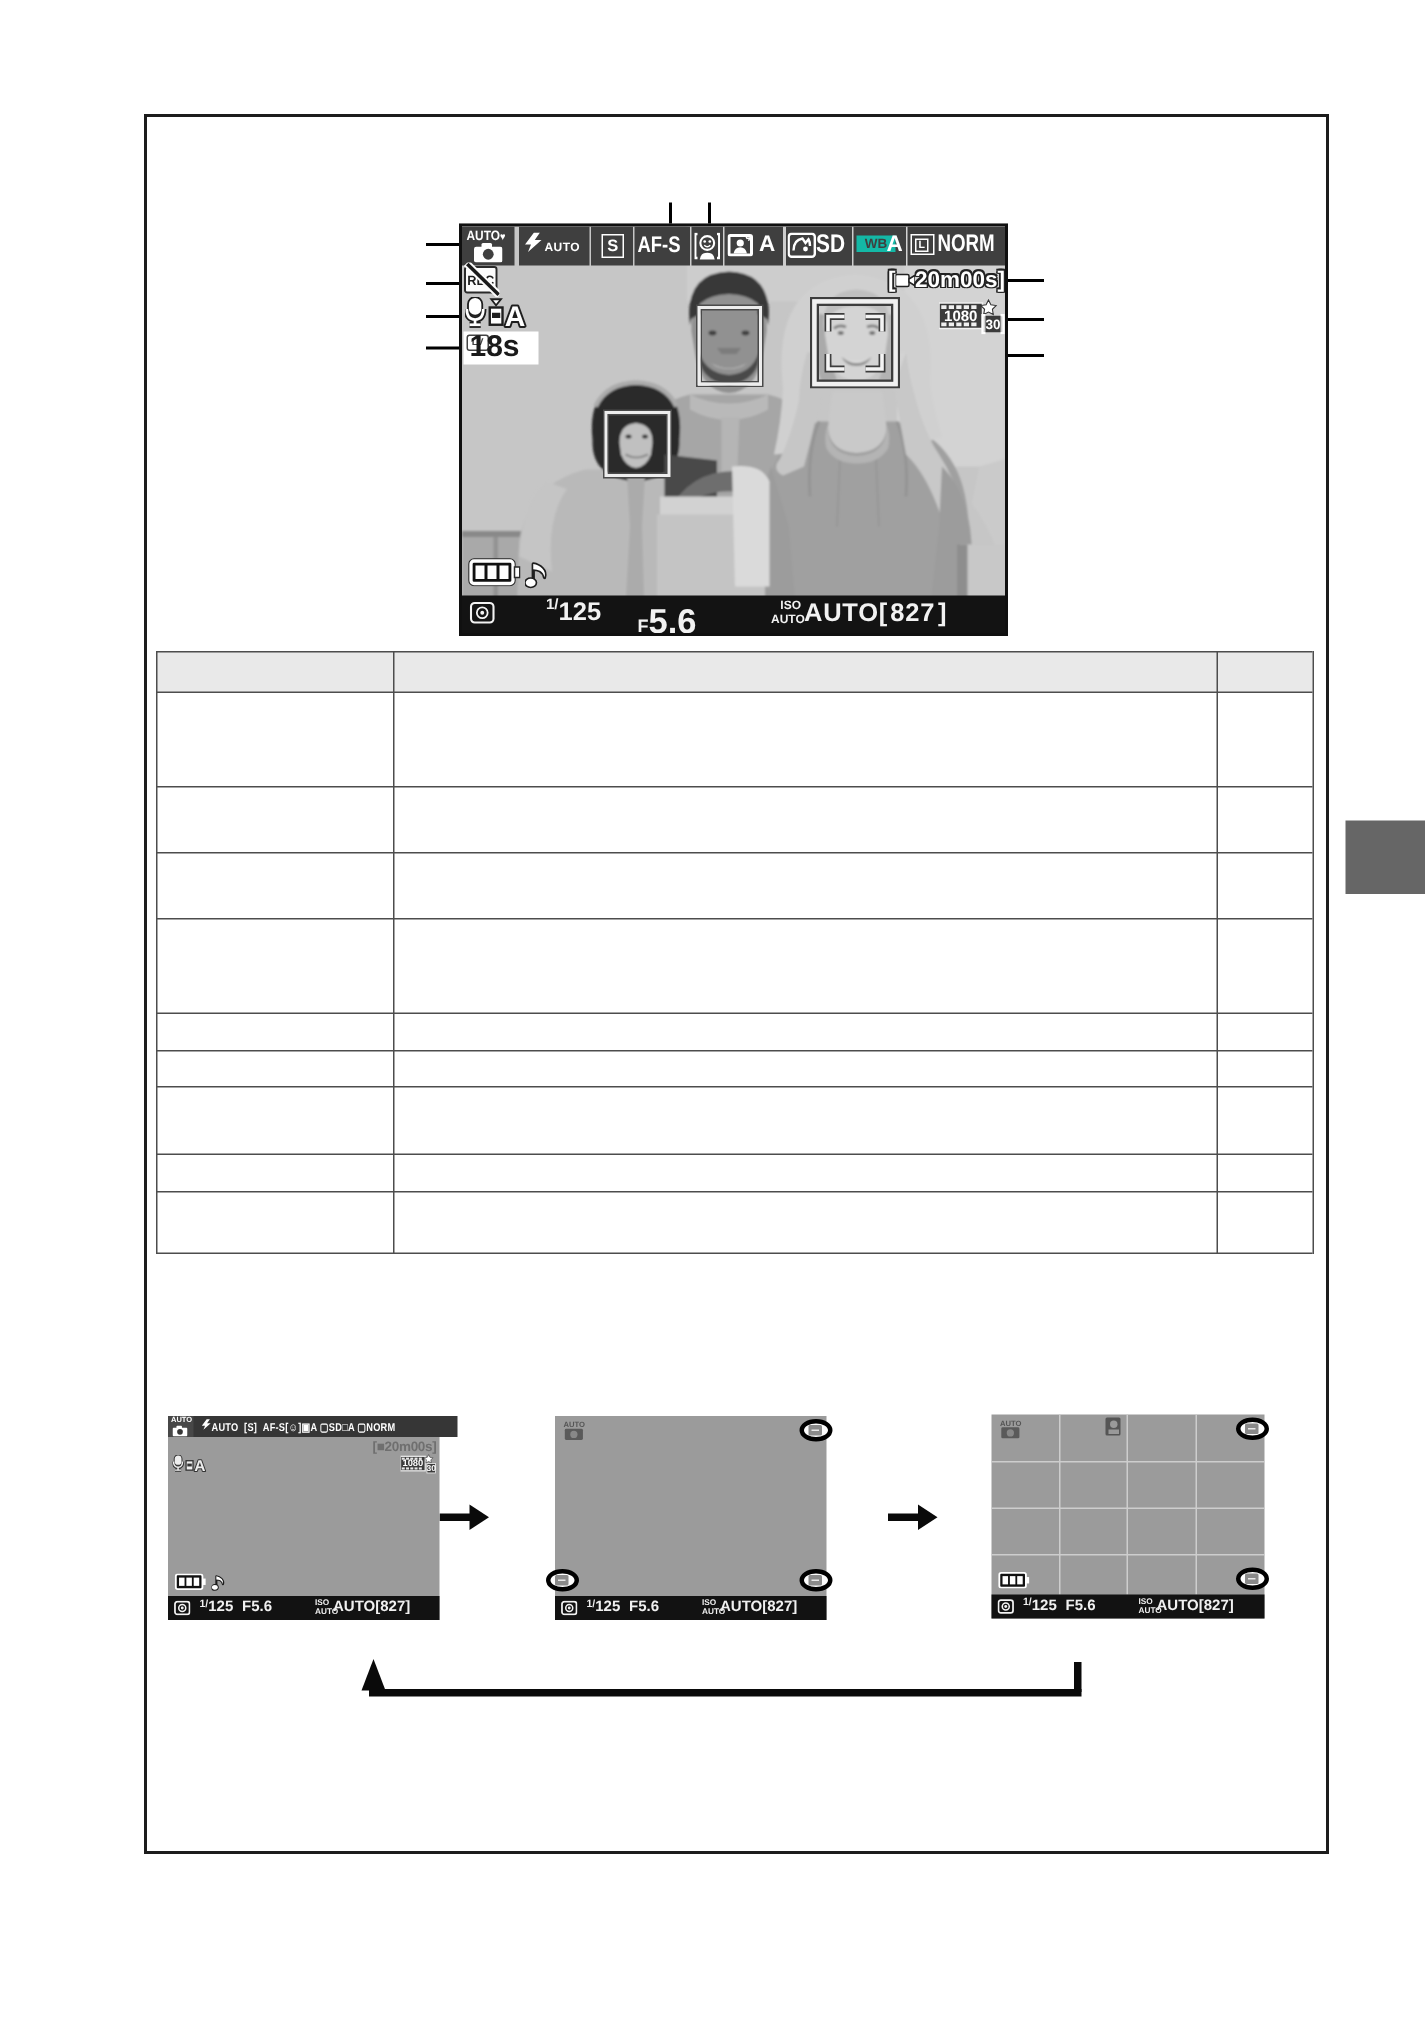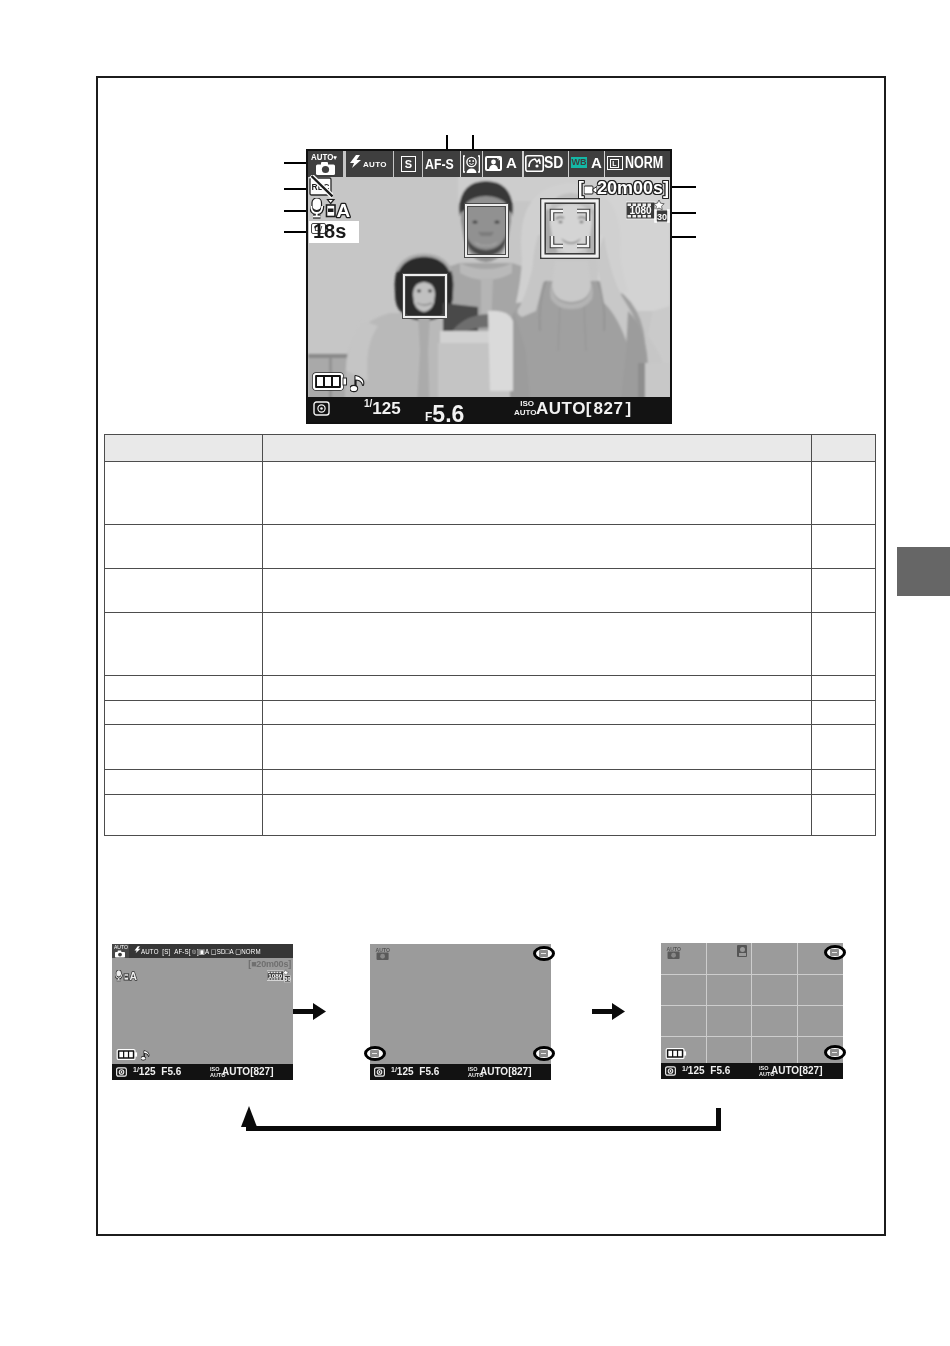--- a/index.html
+++ b/index.html
@@ -183,21 +183,21 @@
     </div>
     <div class="abs bc" style="left:216px;width:44px;">
       <svg class="abs" style="left:1px;top:4px;" width="19" height="17" viewBox="0 0 19 17">
         <rect x="0.8" y="0.8" width="17.4" height="15.4" rx="2" fill="none" stroke="#fff" stroke-width="1.6"></rect>
         <path d="M4,12 Q4,5 10,4 L12,7 L14,4.5 Q15,6 15,9" stroke="#fff" stroke-width="1.6" fill="none"></path>
         <circle cx="12" cy="11" r="1.6" fill="#fff"></circle>
       </svg>
       <span class="abs" style="left:20px;top:2px;font-size:17px;font-weight:bold;color:#fff;transform:scaleX(.82);transform-origin:0 0;">SD</span>
     </div>
     <div class="abs bc" style="left:261px;width:35px;">
-      <div class="abs" style="left:2px;top:6px;width:16px;height:11px;background:#14b8a6;color:#3f3f3f;font-size:9px;font-weight:bold;text-align:center;line-height:11px;">WB</div>
+      <div class="abs" style="left:2px;top:6px;width:26px;height:11px;background:#14b8a6;color:#3f3f3f;font-size:9px;font-weight:bold;text-align:center;line-height:11px;">WB</div>
       <span class="abs" style="left:22px;top:3px;font-size:15px;font-weight:bold;color:#fff;">A</span>
     </div>
     <div class="abs bc" style="left:297px;width:65px;">
       <div class="abs" style="left:2px;top:5px;width:14px;height:12px;border:1.5px solid #fff;">
         <div style="position:absolute;left:2px;top:2px;width:7px;height:7px;border:1.5px solid #fff;font-size:7px;color:#fff;font-weight:bold;line-height:7px;text-align:center;">L</div>
       </div>
       <span class="abs" style="left:20px;top:3px;font-size:16px;font-weight:bold;color:#fff;transform:scaleX(.78);transform-origin:0 0;">NORM</span>
     </div>
 
     <svg class="abs" style="left:1px;top:24px;" width="24" height="23" viewBox="0 0 24 23">
@@ -222,21 +222,21 @@
       <path d="M17.5,1.5 L24,1.5 L20.7,5.5 Z" fill="#fff" stroke="#1e1e1e" stroke-width="1.2"></path>
       <rect x="16.5" y="7" width="8.5" height="11.5" fill="#fff" stroke="#1e1e1e" stroke-width="1.6"></rect>
       <rect x="18" y="10.5" width="5.5" height="3.5" fill="#1e1e1e"></rect>
       <text x="26.5" y="19" font-family="Liberation Sans, sans-serif" font-size="19" font-weight="bold" fill="#fff" stroke="#1e1e1e" stroke-width="2.6" paint-order="stroke" stroke-linejoin="round">A</text>
     </svg>
     <div class="abs" style="left:1px;top:70px;width:50px;height:22px;background:#fff;">
       <div class="abs" style="left:2px;top:2px;width:13px;height:9px;border:1.2px solid #444;border-radius:2px;color:#444;font-size:6.5px;font-weight:bold;text-align:center;line-height:9px;">LV</div>
       <div class="abs" style="left:4px;top:-1px;font-size:20px;font-weight:bold;color:#1a1a1a;">18s</div>
     </div>
 
-    <div class="abs" style="left:270px;top:27px;width:92px;height:18px;color:#fff;font-size:18px;font-weight:bold;letter-spacing:0;text-shadow:-1px -1px 0 #222,1px -1px 0 #222,-1px 1px 0 #222,1px 1px 0 #222, 0 -1px 0 #222,0 1px 0 #222,-1px 0 0 #222,1px 0 0 #222;white-space:nowrap;">[<svg width="13" height="10" viewBox="0 0 13 10" style="vertical-align:-1px;">
+    <div class="abs" style="left:270px;top:27px;width:92px;height:18px;color:#fff;font-size:15px;font-weight:bold;letter-spacing:0;text-shadow:-1px -1px 0 #222,1px -1px 0 #222,-1px 1px 0 #222,1px 1px 0 #222, 0 -1px 0 #222,0 1px 0 #222,-1px 0 0 #222,1px 0 0 #222;white-space:nowrap;text-align:right;">[<svg width="13" height="10" viewBox="0 0 13 10" style="vertical-align:-1px;">
         <rect x="0" y="1" width="9" height="8" rx="1" fill="#fff" stroke="#222" stroke-width="1"></rect>
         <path d="M9,4 L13,1.5 L13,8.5 L9,6 Z" fill="#fff" stroke="#222" stroke-width="1"></path>
       </svg>20m00s]</div>
     <div class="abs" style="left:318px;top:48px;width:44px;height:24px;">
       <svg width="44" height="24" viewBox="0 0 44 24">
         <rect x="0" y="3" width="29" height="17" fill="#3b3b3b" stroke="#f0f0f0" stroke-width="1"></rect>
         <g fill="#f0f0f0">
           <rect x="1.5" y="4.5" width="3.5" height="2.5"></rect>
           <rect x="6.5" y="4.5" width="3.5" height="2.5"></rect>
           <rect x="11.5" y="4.5" width="3.5" height="2.5"></rect>
@@ -296,21 +296,21 @@
   <div class="tline" style="left:104px;top:724px;width:771px;height:1px;"></div>
   <div class="tline" style="left:104px;top:769px;width:771px;height:1px;"></div>
   <div class="tline" style="left:104px;top:794px;width:771px;height:1px;"></div>
   <div class="tline" style="left:104px;top:835px;width:771px;height:1px;"></div>
   <div class="tline" style="left:104px;top:434px;width:1px;height:402px;"></div>
   <div class="tline" style="left:262px;top:434px;width:1px;height:402px;"></div>
   <div class="tline" style="left:811px;top:434px;width:1px;height:402px;"></div>
   <div class="tline" style="left:875px;top:434px;width:1px;height:402px;"></div>
 
   <div class="disp" id="d1" style="left:112px;top:944px;">
-    <div class="abs" style="left:0;top:0;width:100%;height:14px;background:#363636;color:#fff;font-size:7.5px;font-weight:normal;white-space:nowrap;overflow:hidden;">
+    <div class="abs" style="left:0;top:0;width:100%;height:14px;background:#363636;color:#fff;font-size:7.5px;font-weight:bold;white-space:nowrap;overflow:hidden;padding-left:12px;">
       <span class="abs" style="left:0px;top:0px;width:17px;height:14px;background:#474747;"></span>
       <span class="abs" style="left:2px;top:0px;font-size:5px;">AUTO</span>
       <svg class="abs" style="left:3px;top:5.5px;" width="10" height="8" viewBox="0 0 19 13">
         <rect x="0" y="2.5" width="19" height="10.5" rx="1.5" fill="#fff"></rect>
         <rect x="5" y="0" width="7" height="4" rx="1" fill="#fff"></rect>
         <circle cx="9.5" cy="7.5" r="3.6" fill="#363636"></circle>
       </svg>
       <svg class="abs" style="left:22px;top:2px;" width="7" height="10" viewBox="0 0 13 18">
         <path d="M7,0 L1,8 L5,8 L3,13 L12,5 L7.5,5 L11,0 Z" fill="#fff"></path>
       </svg>

